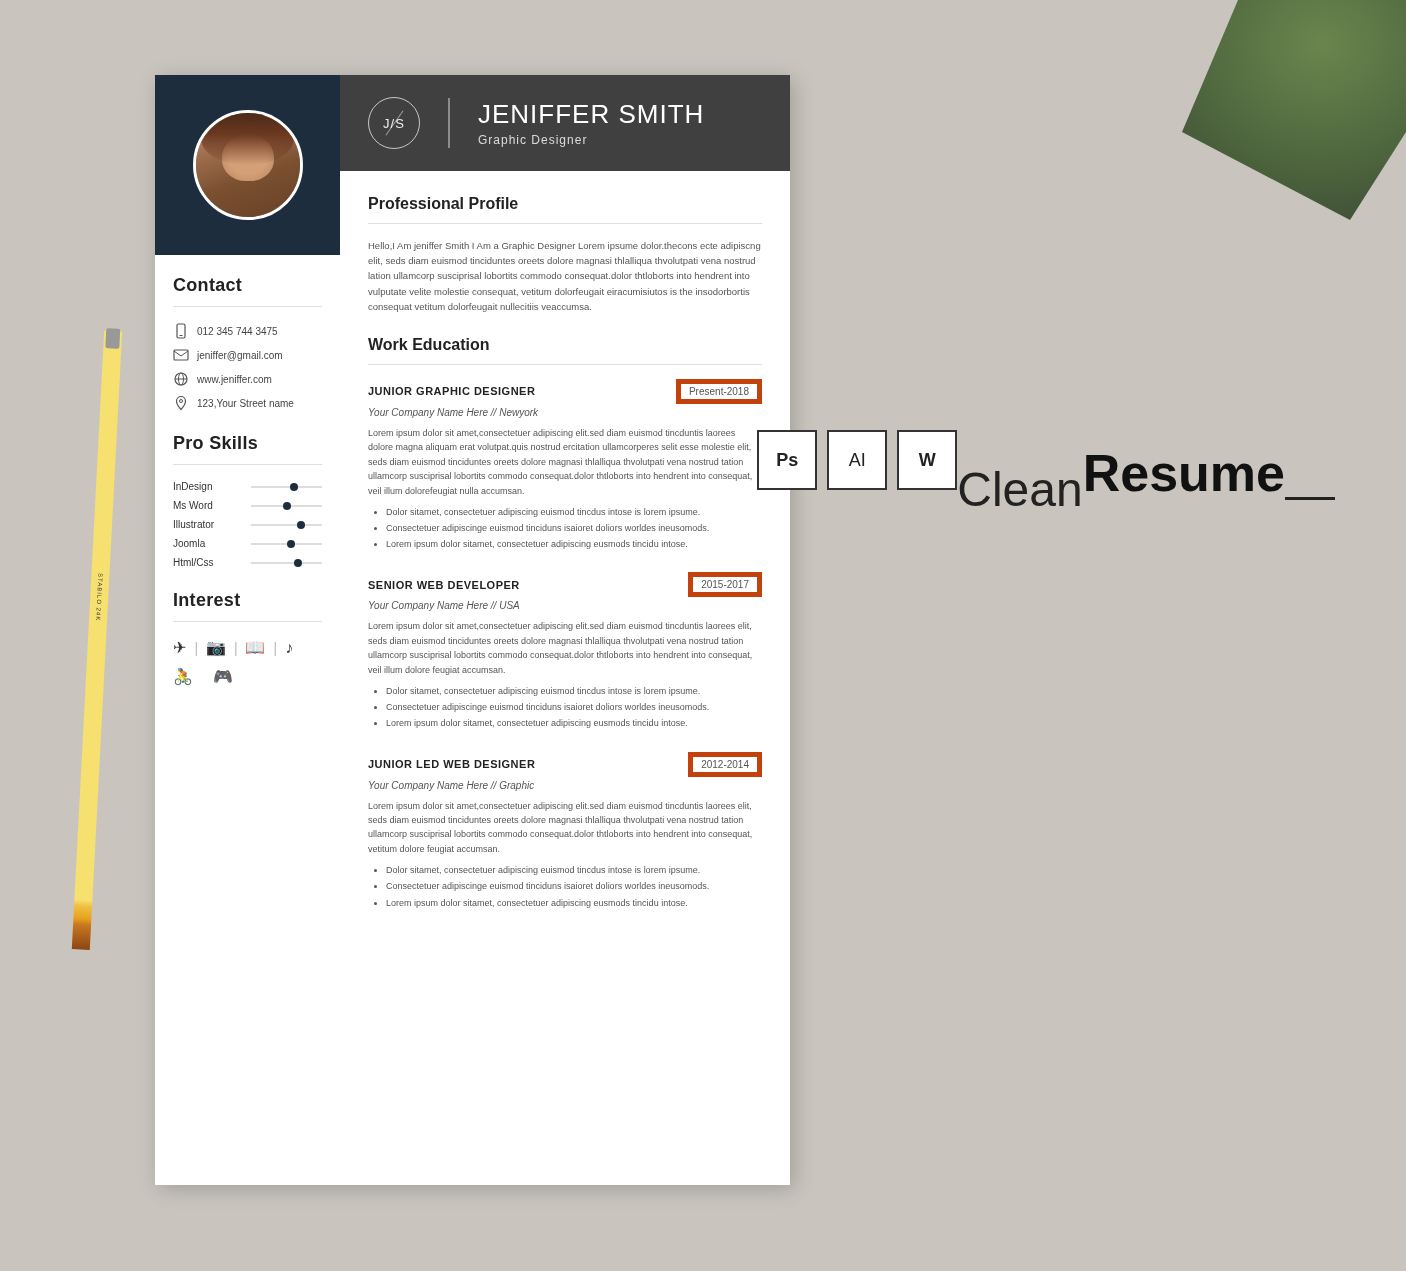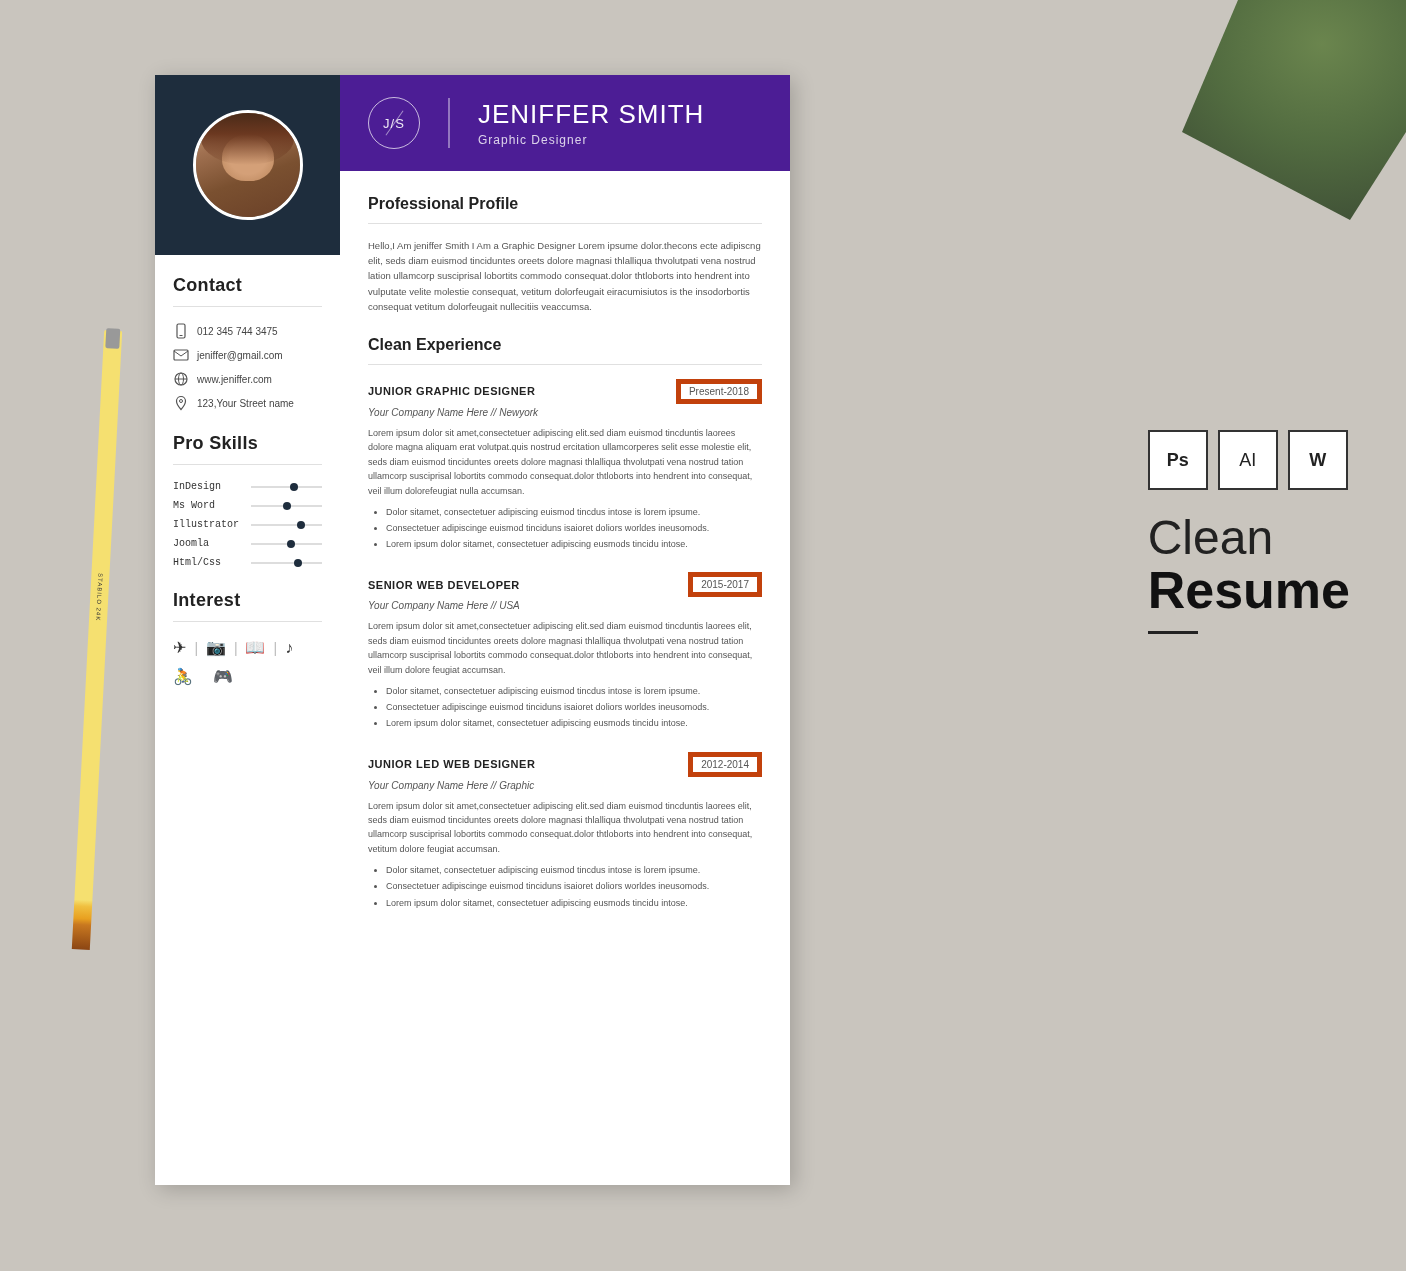--- a/index.html
+++ b/index.html
@@ -194,21 +194,20 @@
       font-style: italic;
       margin-bottom: 12px;
       line-height: 1.4;
     }
 
     .skills-section .skill-row {
       display: flex;
       align-items: center;
       gap: 20px;
       margin-bottom: 8px;
-      font-family: Liberation Mono, monospace;
     }
 
     .skill-name {
       font-size: 10px;
       color: #333;
       width: 58px;
       flex-shrink: 0;
     }
 
     .skill-bar {
@@ -245,21 +244,21 @@
     }
 
     
     .main-content {
       flex: 1;
       display: flex;
       flex-direction: column;
     }
 
     .main-header {
-      background: #4c1d95;
+      background: #404040;
       padding: 22px 28px;
       display: flex;
       align-items: center;
       gap: 28px;
       min-height: 80px;
     }
 
     .monogram-circle {
       width: 52px;
       height: 52px;
@@ -521,21 +520,21 @@
         <span class="header-title">Graphic Designer</span>
       </div>
     </div>
 
     <div class="main-body">
 
       <div class="section-title">Professional Profile</div>
       <div class="section-divider"></div>
       <p class="profile-text">Hello,I Am jeniffer Smith I Am a Graphic Designer Lorem ipsume dolor.thecons ecte adipiscng elit, seds diam euismod tinciduntes oreets dolore magnasi thlalliqua thvolutpati vena nostrud lation ullamcorp susciprisal lobortits  commodo consequat.dolor thtloborts into hendrent into vulputate velite molestie consequat, vetitum dolorfeugait eiracumisiutos is the insodorbortis consequat vetitum dolorfeugait nullecitiis veaccumsa.</p>
 
-      <div class="section-title">Clean Experience</div>
+      <div class="section-title">Work Education</div>
       <div class="section-divider"></div>
 
       <div class="work-entry">
         <div class="work-header">
           <span class="work-title">JUNIOR GRAPHIC DESIGNER</span>
           <span class="work-date">Present-2018</span>
         </div>
         <div class="work-company">Your Company Name Here // Newyork</div>
         <p class="work-desc">Lorem ipsum dolor sit amet,consectetuer adipiscing elit.sed diam euismod tincduntis laorees dolore magna aliquam erat volutpat.quis nostrud ercitation ullamcorperes selit esse molestie elit, seds diam euismod tinciduntes oreets dolore magnasi thlalliqua thvolutpati vena nostrud tation ullamcorp susciprisal lobortits  commodo consequat.dolor thtloborts into hendrent into  consequat, veil illum dolorefeugiat nulla accumsan.</p>
         <ul class="work-bullets">
@@ -570,21 +569,21 @@
           <li>Dolor sitamet, consectetuer adipiscing euismod tincdus intose is lorem ipsume.</li>
           <li>Consectetuer adipiscinge euismod tinciduns  isaioret doliors worldes ineusomods.</li>
           <li>Lorem ipsum dolor sitamet, consectetuer adipiscing eusmods tincidu intose.</li>
         </ul>
       </div>
 
     </div>
   </div>
 </div>
 
-<div style="position:absolute; right:56px; top:430px; display:flex; flex-direction:column; align-items:flex-start;">
+<div style="position:absolute; right:71px; top:430px; display:flex; flex-direction:row; align-items:flex-end;">
 
   <div style="display:flex; gap:10px; margin-bottom:24px;">
     <div style="width:60px;height:60px;border:2px solid #333;display:flex;align-items:center;justify-content:center;background:white;">
       <span style="font-size:18px;font-weight:bold;color:#222;">Ps</span>
     </div>
     <div style="width:60px;height:60px;border:2px solid #333;display:flex;align-items:center;justify-content:center;background:white;">
       <span style="font-size:18px;font-weight:normal;color:#222;">AI</span>
     </div>
     <div style="width:60px;height:60px;border:2px solid #333;display:flex;align-items:center;justify-content:center;background:white;">
       <span style="font-size:18px;font-weight:bold;color:#222;">W</span>

